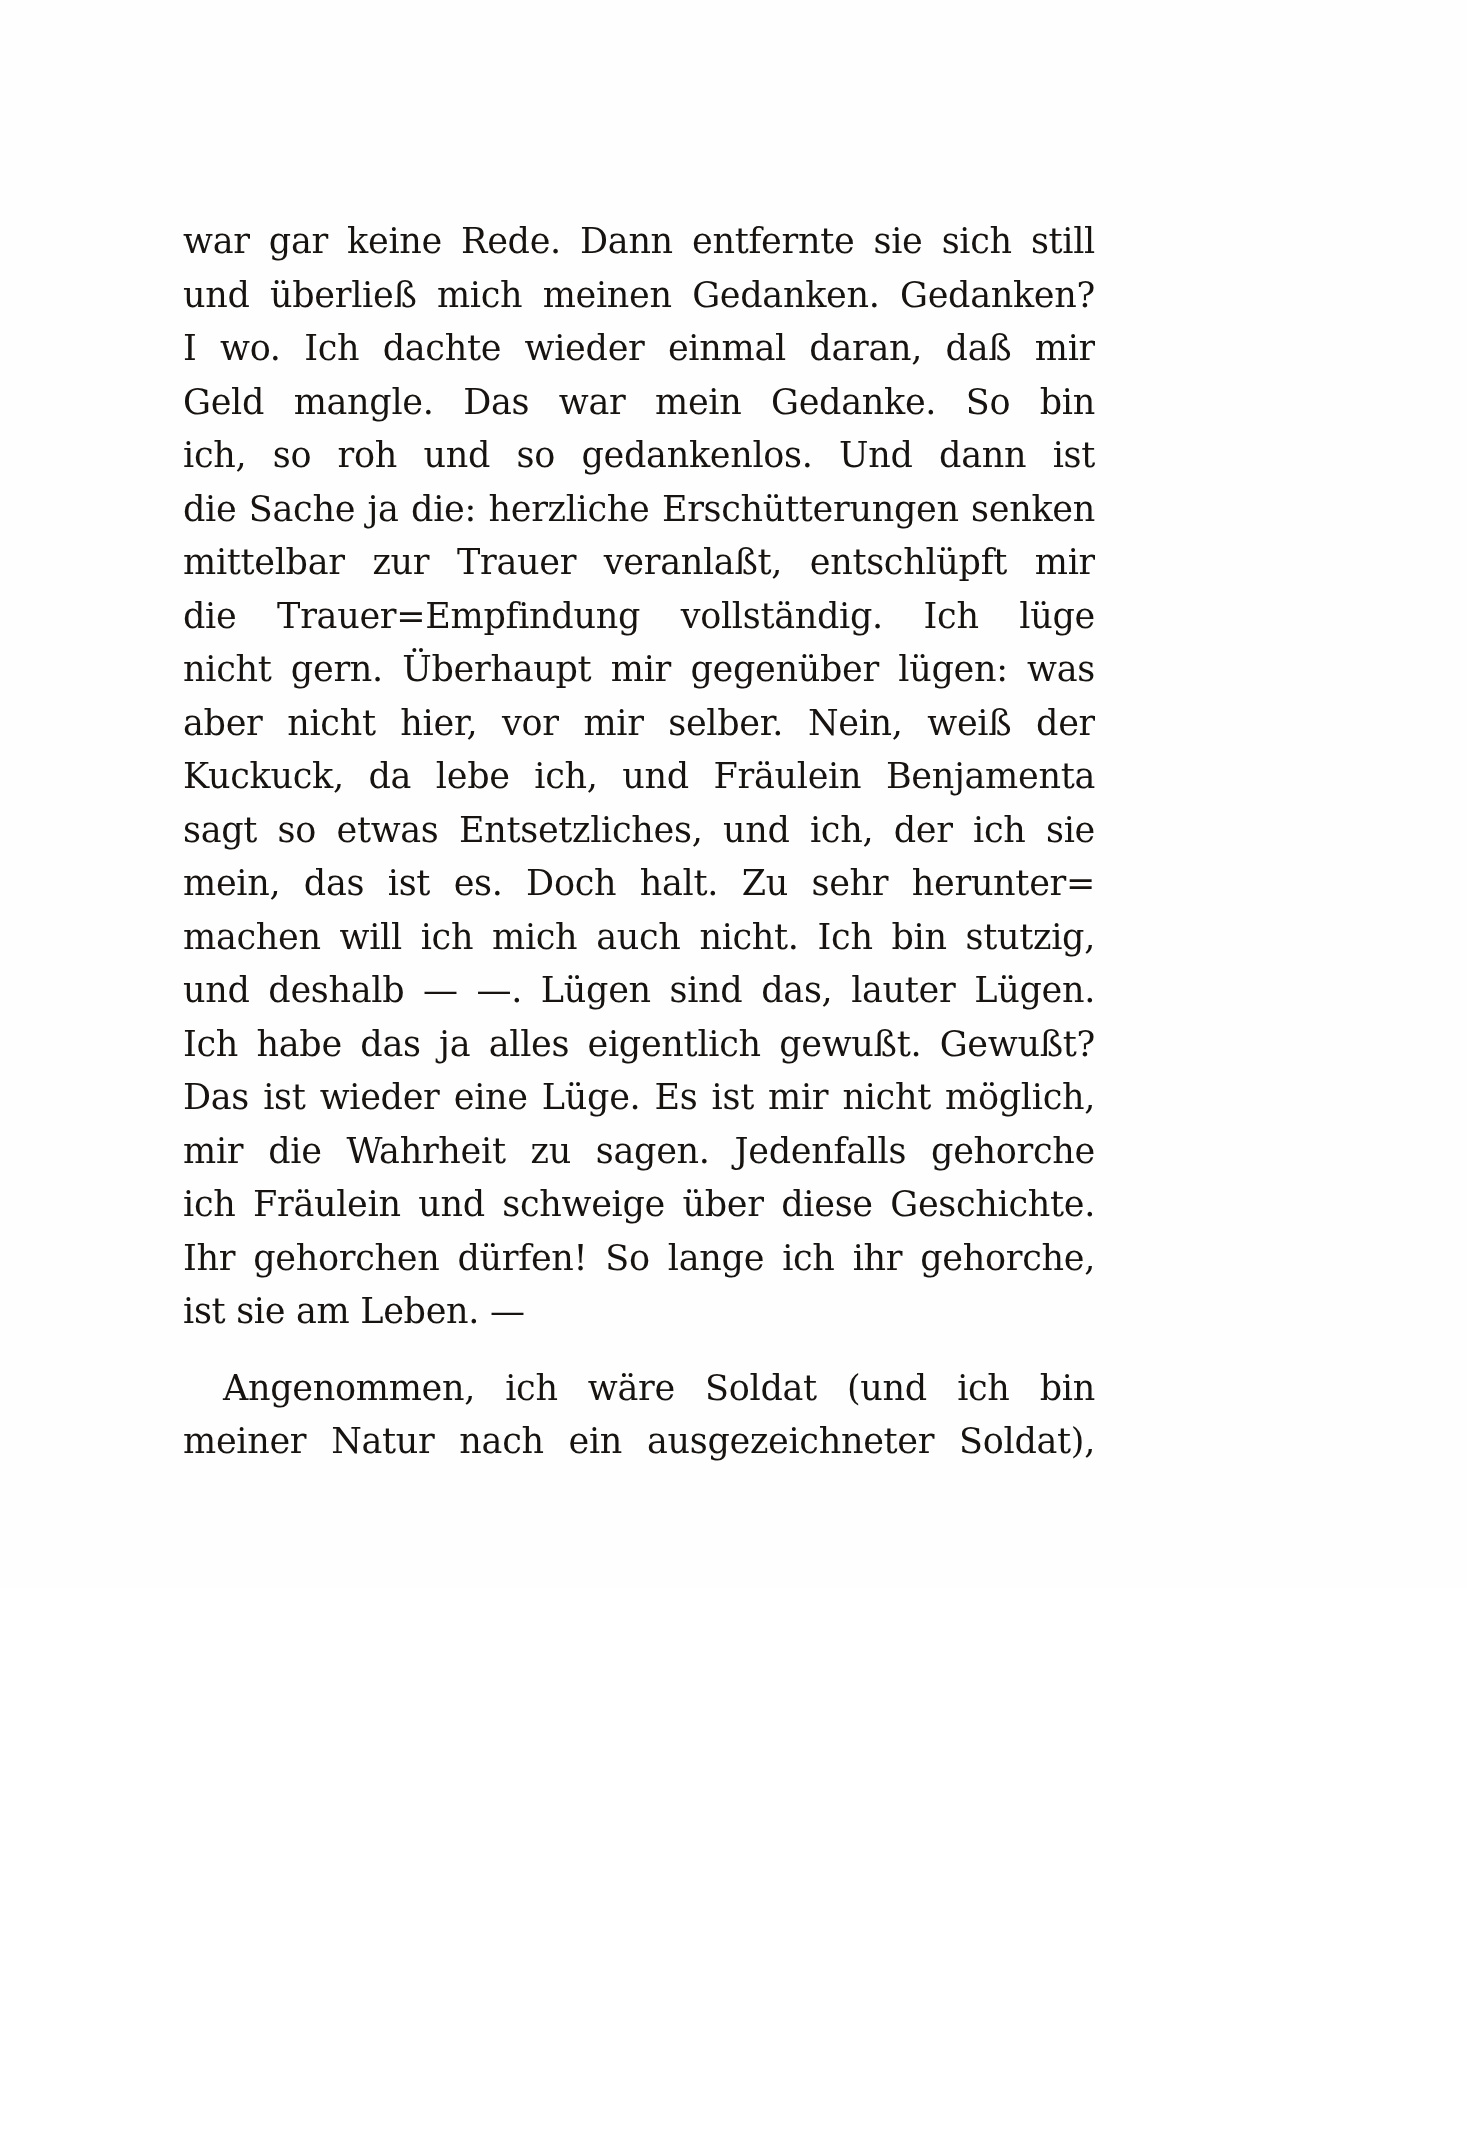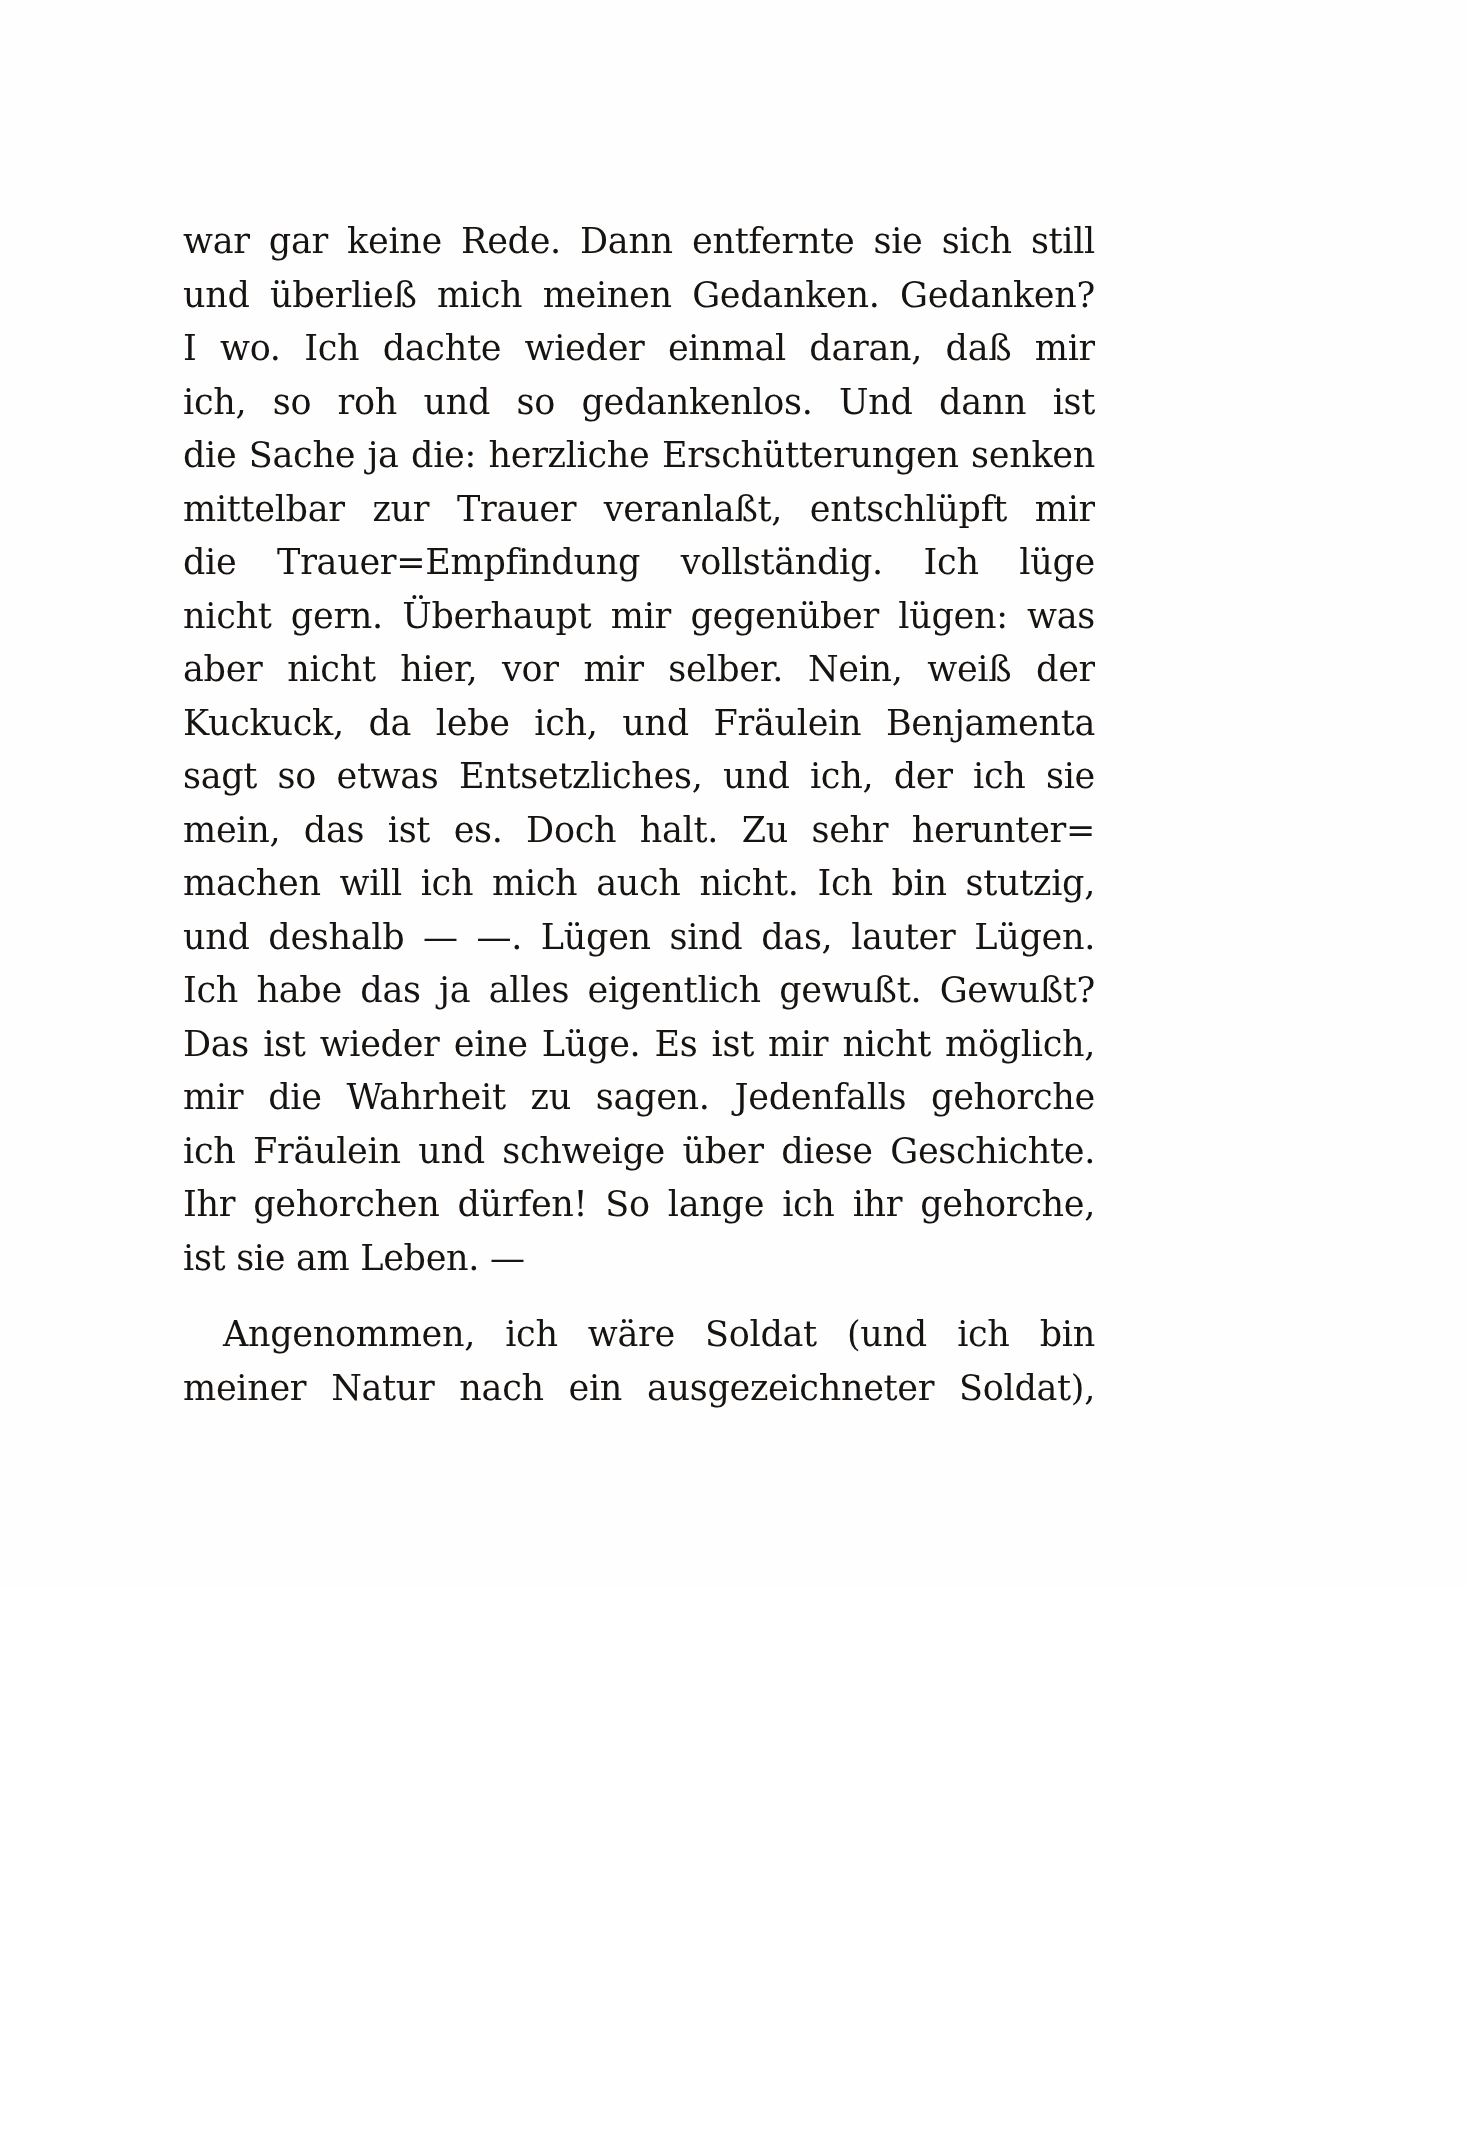--- a/index.html
+++ b/index.html
@@ -59,20 +59,21 @@
 </style>
 </head>
 <body>
 
 <div class="page" style="background: rgb(254, 254, 254); color: rgb(22, 19, 16);">
   <div class="text-block">
       <div class="paragraph">
         <div class="line">war gar keine Rede. Dann entfernte sie sich still</div>
         <div class="line">und überließ mich meinen Gedanken. Gedanken?</div>
         <div class="line">I wo. Ich dachte wieder einmal daran, daß mir</div>
+        <div class="line">Geld mangle. Das war mein Gedanke. So bin</div>
         <div class="line">ich, so roh und so gedankenlos. Und dann ist</div>
         <div class="line">die Sache ja die: herzliche Erschütterungen senken</div>
         <div class="line">mittelbar zur Trauer veranlaßt, entschlüpft mir</div>
         <div class="line">die Trauer=Empfindung vollständig. Ich lüge</div>
         <div class="line">nicht gern. Überhaupt mir gegenüber lügen: was</div>
         <div class="line">aber nicht hier, vor mir selber. Nein, weiß der</div>
         <div class="line">Kuckuck, da lebe ich, und Fräulein Benjamenta</div>
         <div class="line">sagt so etwas Entsetzliches, und ich, der ich sie</div>
         <div class="line">mein, das ist es. Doch halt. Zu sehr herunter=</div>
         <div class="line">machen will ich mich auch nicht. Ich bin stutzig,</div>

